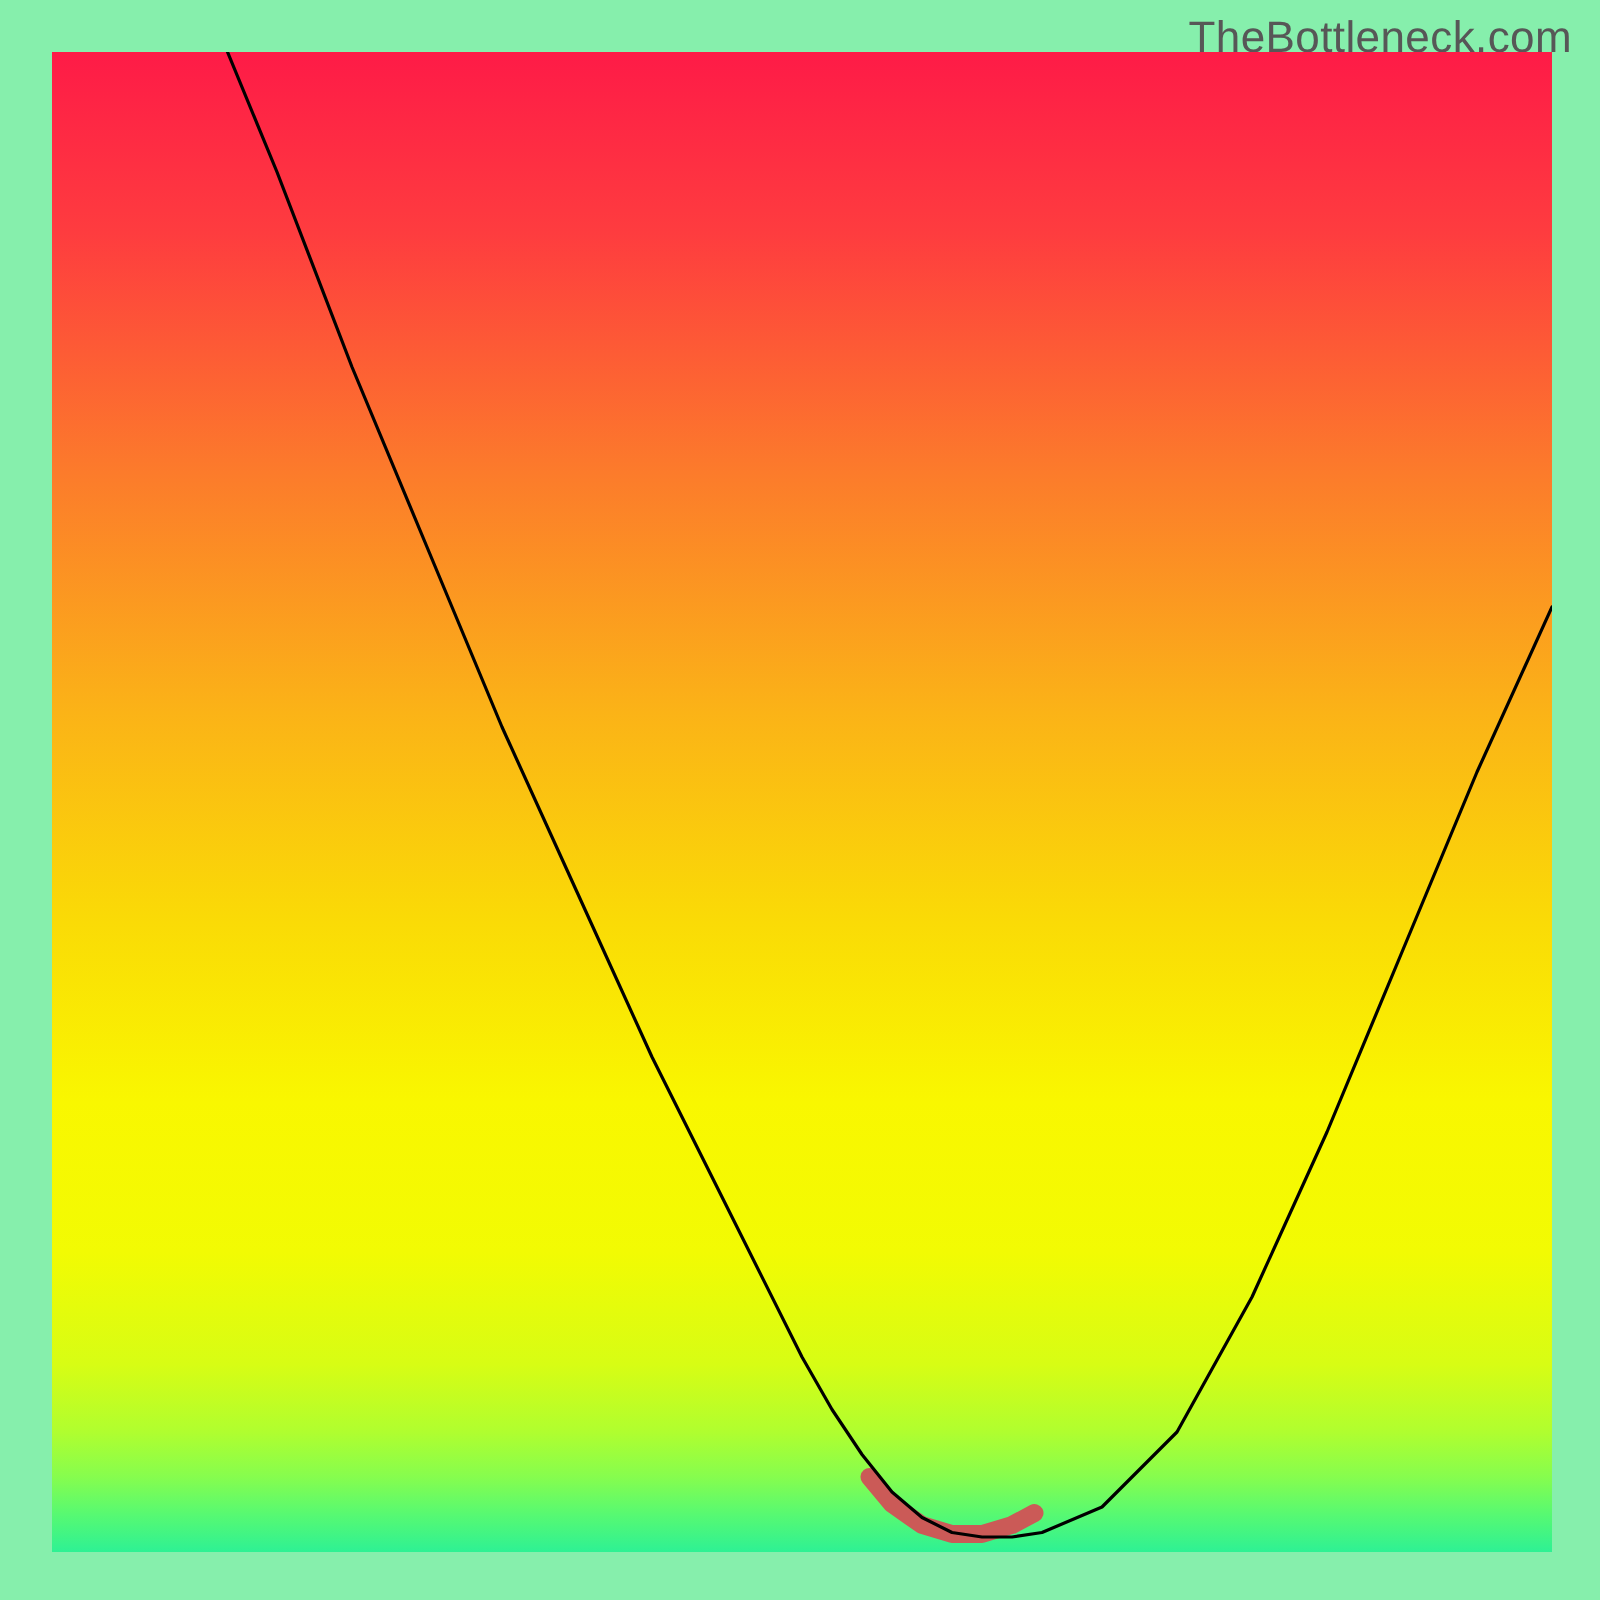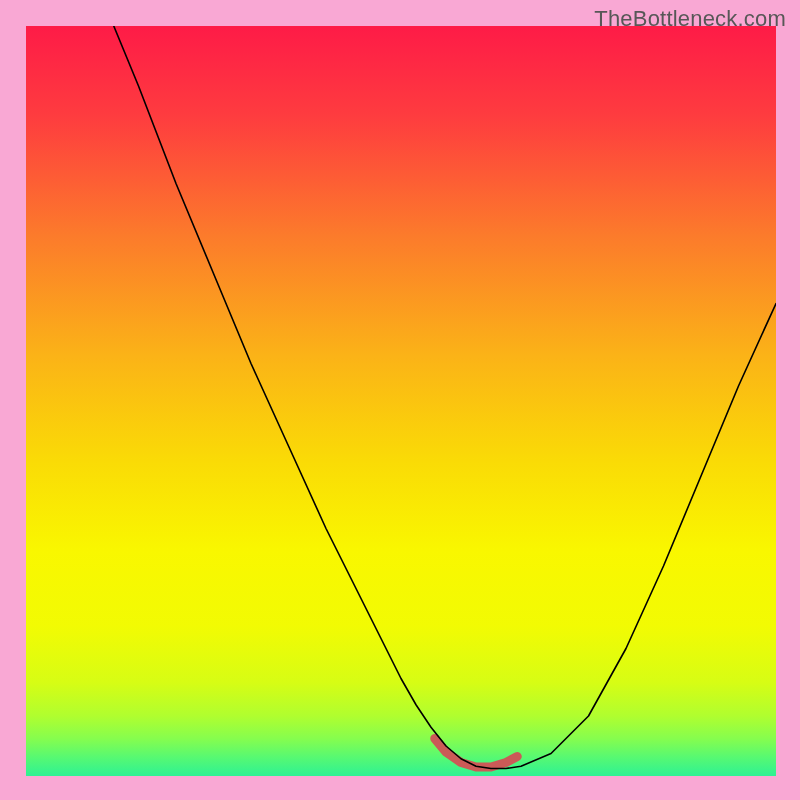--- a/index.html
+++ b/index.html
@@ -1,17 +1,17 @@
 <!DOCTYPE html>
 <html><head>
 <meta charset="utf-8">
 <style>
   * { margin: 0; padding: 0; box-sizing: border-box; }
   html, body { width: 800px; height: 800px; overflow: hidden; background: #000; }
-  .container { position: relative; width: 800px; height: 800px; background: #f9a8d4; }
+  .container { position: relative; width: 800px; height: 800px; background: #86efac; }
   .watermark {
     position: absolute;
     top: 6px;
     right: 14px;
     font-family: Arial, Helvetica, sans-serif;
     font-size: 22px;
     color: #575757;
     font-weight: 400;
     letter-spacing: 0.2px;
   }

